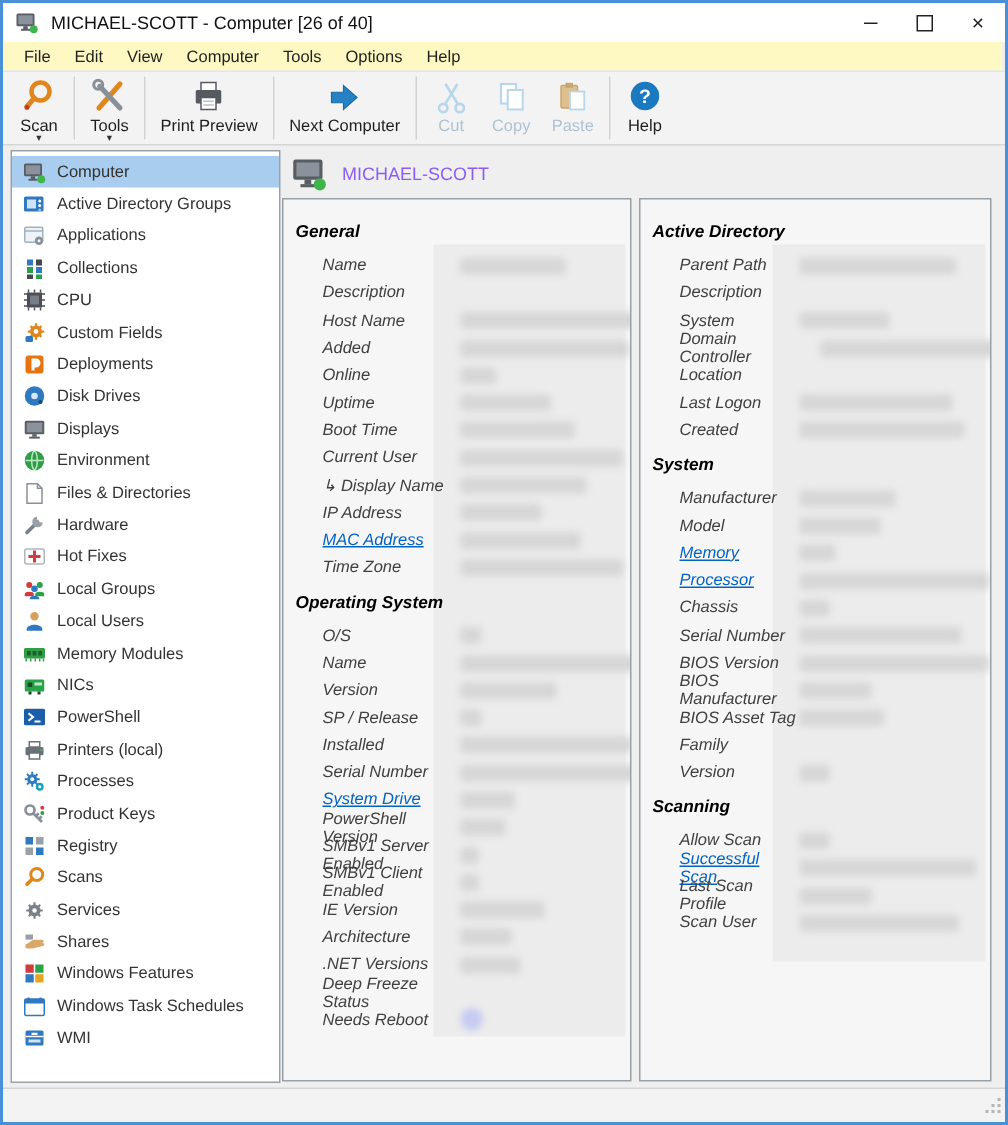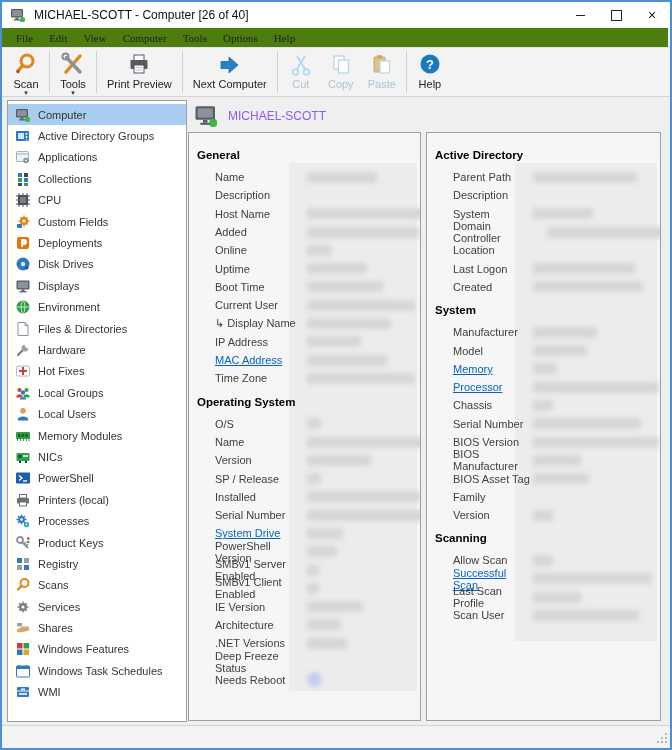--- a/index.html
+++ b/index.html
@@ -9,22 +9,22 @@
   
   .titlebar{position:absolute;top:0;left:0;right:0;height:26px;background:#fff;
     display:flex;align-items:center;padding-left:8px;}
   .title-text{margin-left:8px;font-size:12px;color:#111;}
   .win-controls{margin-left:auto;display:flex;height:100%;}
   .win-btn{width:36px;height:100%;display:flex;align-items:center;justify-content:center;color:#222;}
   .min-bar{width:9px;height:1px;background:#222;display:block;}
   .max-box{width:9px;height:9px;border:1px solid #222;display:block;}
   .close-x{font-size:14px;line-height:10px;}
   
-  .menubar{position:absolute;top:26px;left:0;right:2px;height:19px;background:#4d7c0f;
-    display:flex;align-items:center;padding-left:6px;font-family:Liberation Serif, serif;}
+  .menubar{position:absolute;top:26px;left:0;right:2px;height:19px;background:#fef9c3;
+    display:flex;align-items:center;padding-left:6px;}
   .menu-item{padding:2px 8px;color:#222;}
   
   .toolbar{position:absolute;top:45px;left:0;right:0;height:50px;background:#f3f3f4;
     border-top:1px solid #e6e6e6;border-bottom:1px solid #d5d5d5;box-sizing:border-box;
     display:flex;align-items:stretch;padding-left:4px;}
   .tb-btn{display:flex;flex-direction:column;align-items:center;justify-content:flex-start;
     padding:3px 7px 0;white-space:nowrap;}
   .tb-icon{height:27px;display:flex;align-items:center;justify-content:center;}
   .tb-label{margin-top:0;color:#1e1e1e;}
   .tb-btn.disabled .tb-label{color:#aec3d2;}
@@ -36,21 +36,21 @@
   .side-item{height:21.4px;display:flex;align-items:center;padding-left:7px;cursor:default;}
   .side-item.selected{background:#a9cdee;}
   .side-icon{width:16px;height:16px;margin-right:7px;flex:none;}
   .side-icon svg{width:16px;height:16px;display:block;}
   .side-label{color:#333;}
   
   .comp-header{position:absolute;left:191px;top:100px;height:28px;display:flex;align-items:center;}
   .comp-name{margin-left:9px;font-size:12px;color:#8b5cf6;}
   
   .panel{position:absolute;top:130px;height:589px;background:#f6f6f6;border:1px solid #98a0a8;
-    box-sizing:border-box;padding:8px 0 0 8px;overflow:hidden;}
+    box-sizing:border-box;padding:8px 0 0 8px;overflow:hidden;font-style:italic;}
   #panel-left{left:186px;width:233px;}
   #panel-right{left:424px;width:235px;}
   .value-strip{position:absolute;background:#ececec;z-index:0;}
   #panel-left .value-strip{left:100px;top:30px;width:128px;height:528px;}
   #panel-right .value-strip{left:88px;top:30px;width:142px;height:478px;}
   .section-title{font-weight:bold;font-size:11.5px;color:#000;margin:7px 0 6px;line-height:14px;
     position:relative;z-index:1;}
   .section-title:first-child{margin-top:4px;}
   .info-row{display:flex;height:18.3px;align-items:center;position:relative;z-index:1;padding-left:18px;}
   .info-label{flex:none;color:#404040;}

